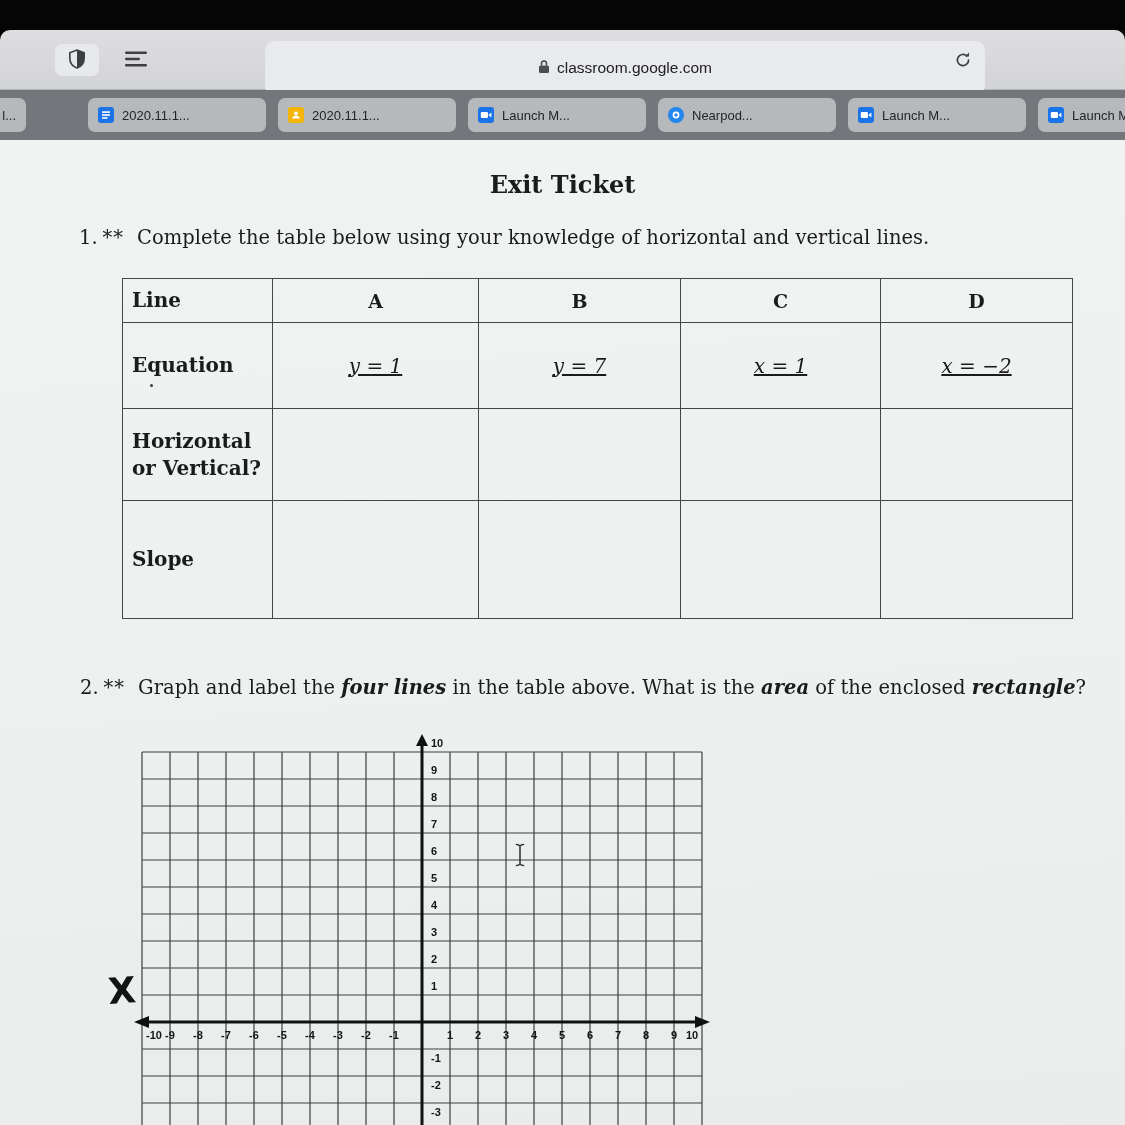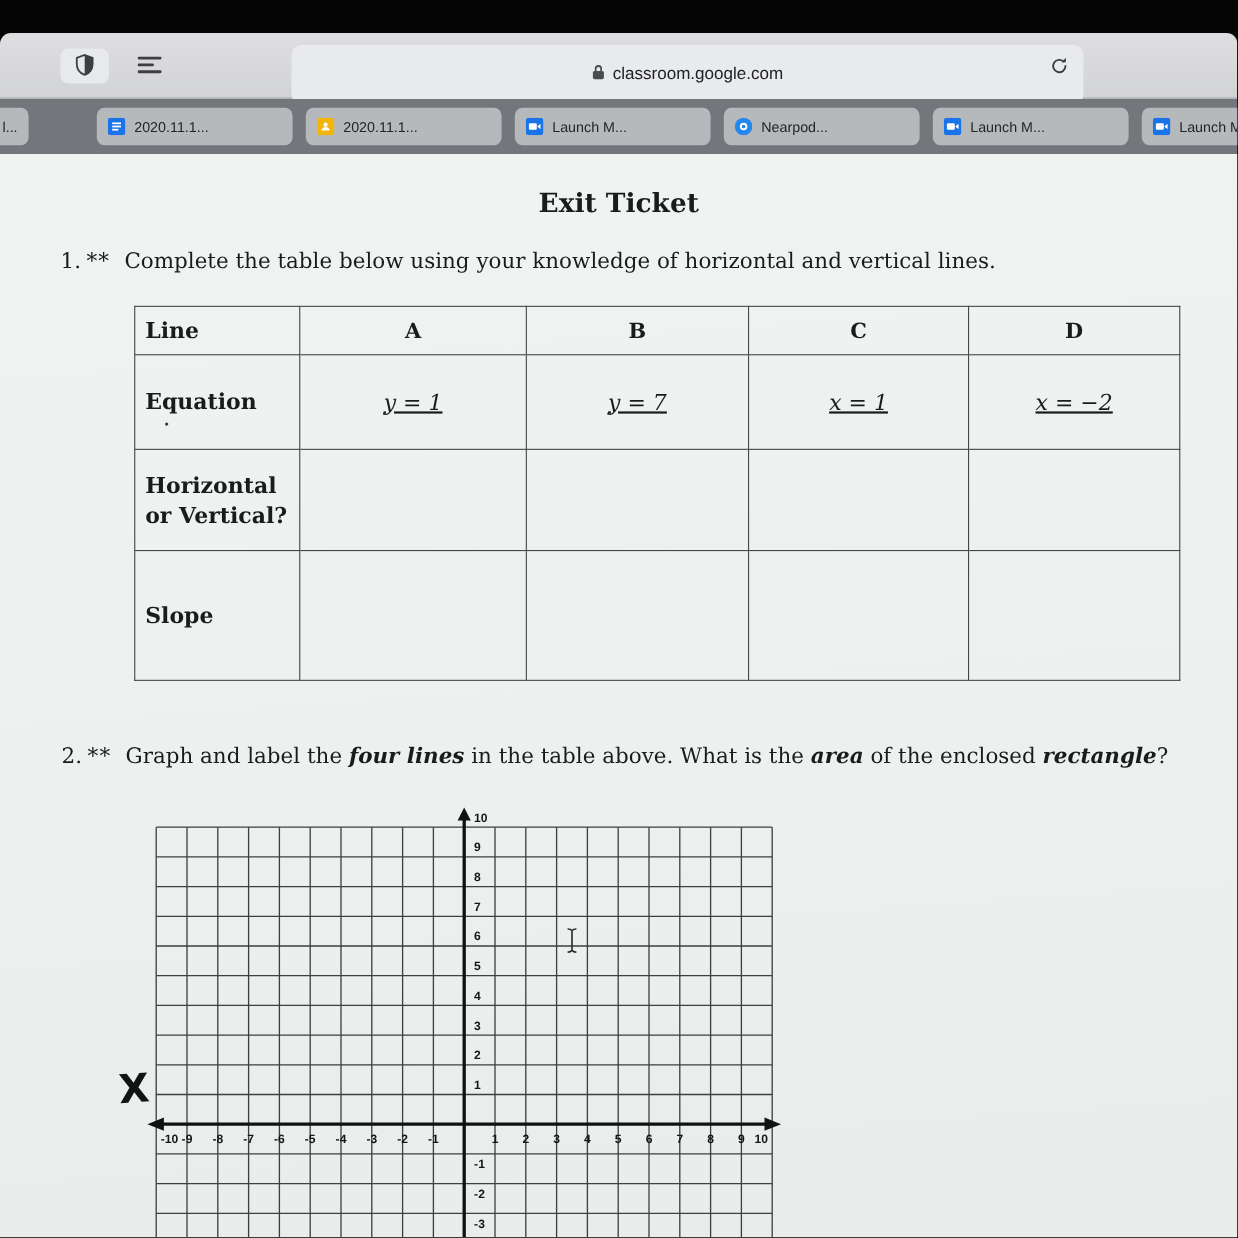--- a/index.html
+++ b/index.html
@@ -25,21 +25,21 @@
     display:flex;align-items:center;gap:8px;padding:0 10px;font-size:13px;color:#232527;cursor:pointer;}
   .tab-label{white-space:nowrap;overflow:hidden;}
   .tab-partial{left:-150px;width:176px;justify-content:flex-end;}
   .fav{width:16px;height:16px;flex:0 0 16px;display:inline-flex;}
 
   
   .page{position:absolute;top:140px;left:0;width:100%;height:985px;overflow:hidden;
     background:linear-gradient(176deg,#f1f3f2 0%,#edf0ef 55%,#e9eceb 100%);
     font-family:"DejaVu Serif",serif;color:#1a1b1d;}
   .doc-title{position:absolute;top:30px;left:0;width:100%;text-align:center;font-size:24px;font-weight:700;}
-  .question{position:absolute;font-size:19.5px;white-space:nowrap;}
+  .question{position:absolute;font-size:19.5px;white-space:nowrap;margin-left:24px;}
   .q1{left:55px;top:86px;}
   .q2{left:56px;top:536px;}
   .qnum{margin-right:5px;}
   .qstars{margin-right:13px;letter-spacing:1px;}
   .q2-prompt b{font-weight:700;font-style:italic;}
 
   table.wtable{position:absolute;left:122px;top:138px;width:950px;border-collapse:collapse;table-layout:fixed;}
   table.wtable td{border:1.5px solid #44464a;vertical-align:middle;}
   .r-head td{height:44px;}
   .r-eq td{height:86px;}

